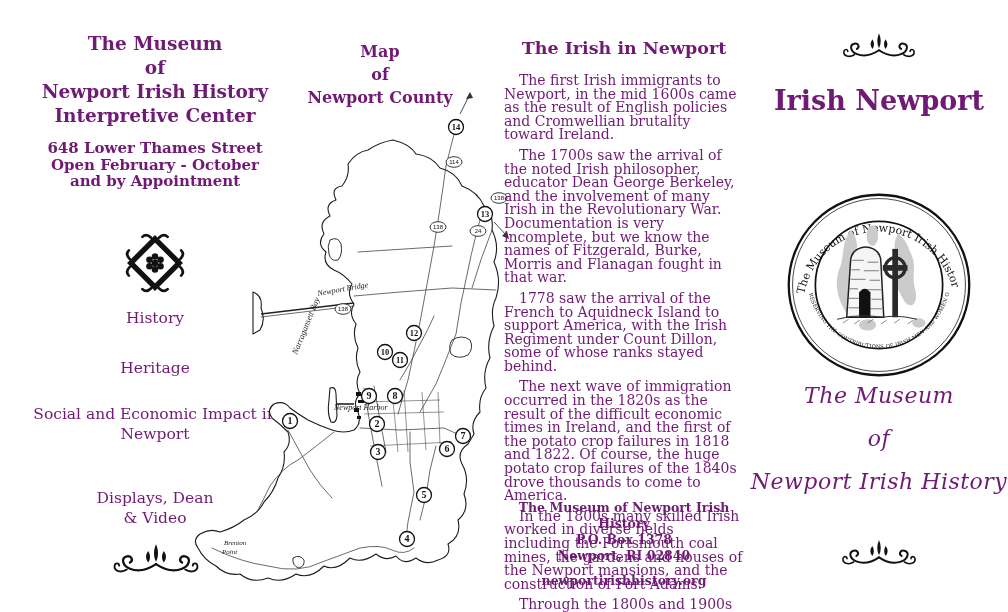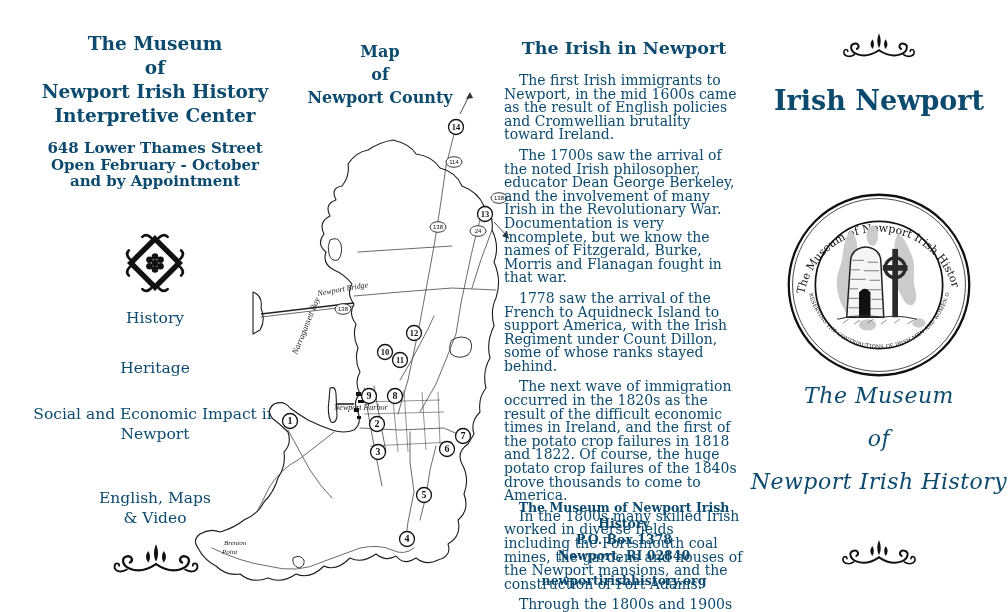--- a/index.html
+++ b/index.html
@@ -1,17 +1,17 @@
 <!DOCTYPE html>
 <html><head>
 <meta charset="utf-8">
 <style>
   html,body{margin:0;padding:0;background:#888;}
   #page{position:relative;width:1008px;height:612px;background:#ffffff;overflow:hidden;
-        font-family:"DejaVu Serif","Liberation Serif",serif;color:#0c4a6e;}
+        font-family:"DejaVu Serif","Liberation Serif",serif;color:#701a75;}
   .abs{position:absolute;}
   .center{text-align:center;}
   
   #left-panel{left:28px;top:32px;width:254px;}
   .lp-title{font-size:18.5px;font-weight:bold;line-height:24px;}
   .lp-address{position:absolute;left:0;top:108px;width:254px;font-size:15px;font-weight:bold;line-height:16.5px;}
   .lp-ornament{position:absolute;left:96px;top:200px;width:62px;height:62px;color:#111;}
   .topic{position:absolute;left:0;width:254px;font-size:15.5px;line-height:20px;}
   .lp-flourish{position:absolute;left:82px;top:508px;width:92px;height:36px;color:#111;}
   
@@ -105,21 +105,21 @@
           <div>History</div>
         </div>
         <div class="topic center" style="top: 326px;">
           <div>Heritage</div>
         </div>
         <div class="topic center" style="top: 372px;">
           <div>Social and Economic Impact in</div>
           <div>Newport</div>
         </div>
         <div class="topic center" style="top: 456px;">
-          <div>English, Maps</div>
+          <div>Displays, Dean</div>
           <div>&amp; Video</div>
         </div>
       </div>
     <svg class="lp-flourish" viewBox="0 0 120 44">
         <use href="#flourish"></use>
       </svg>
   </div>
 
   <div id="map-title" class="abs center">
     <div>Map</div>

